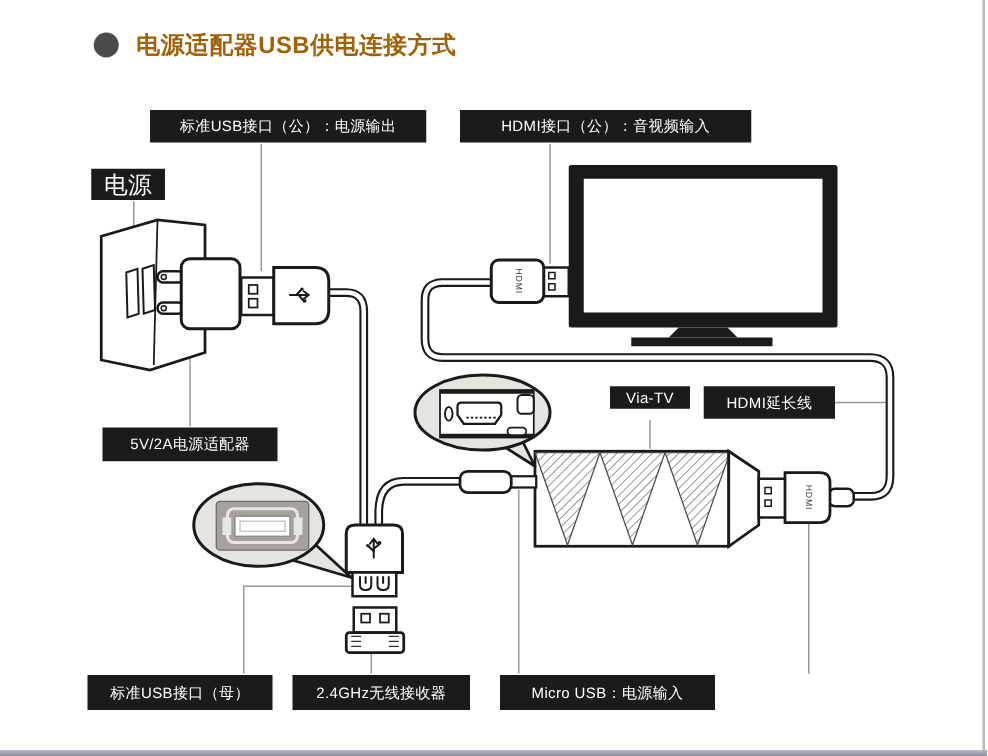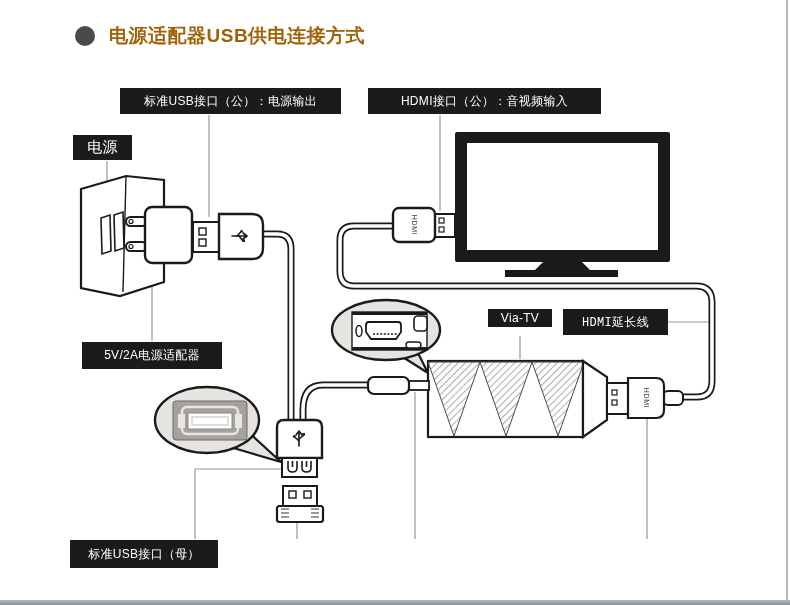--- a/index.html
+++ b/index.html
@@ -185,24 +185,26 @@
     </g>
   </svg>
 
   <div id="title-row">
     <div id="title-bullet"></div>
     <div id="title-text">电源适配器USB供电连接方式</div>
   </div>
 
   <div class="tag" style="left:120px;top:88px;width:221px;height:26px;">标准USB接口（公）：电源输出</div>
   <div class="tag" style="left:368px;top:88px;width:233px;height:26px;">HDMI接口（公）：音视频输入</div>
-  <div class="tag" style="left:73px;top:135px;width:59px;height:25px;font-size:15px;">电源</div>
+  <div class="tag" style="left:73px;top:135px;width:59px;height:25px;font-size:19px;">电源</div>
   <div class="tag" style="left:82px;top:342px;width:140px;height:27px;">5V/2A电源适配器</div>
   <div class="tag" style="left:488px;top:309px;width:64px;height:18px;">Via-TV</div>
-  <div class="tag" style="left:563px;top:309px;width:105px;height:26px;font-family:Liberation Mono, monospace;">HDMI延长线</div>
+  <div class="tag" style="left:563px;top:309px;width:105px;height:26px;">HDMI延长线</div>
   <div class="tag" style="left:70px;top:540px;width:148px;height:28px;">标准USB接口（母）</div>
+  <div class="tag" style="left:234px;top:540px;width:142px;height:28px;">2.4GHz无线接收器</div>
+  <div class="tag" style="left:400px;top:540px;width:172px;height:28px;">Micro USB：电源输入</div>
 
   <div class="vtext" style="left:399px;top:220px;">HDMI</div>
   <div class="vtext" style="left:631px;top:393px;">HDMI</div>
 
   <div id="right-border"></div>
   <div id="bottom-bar"></div>
 </div>
 
 </body></html>

